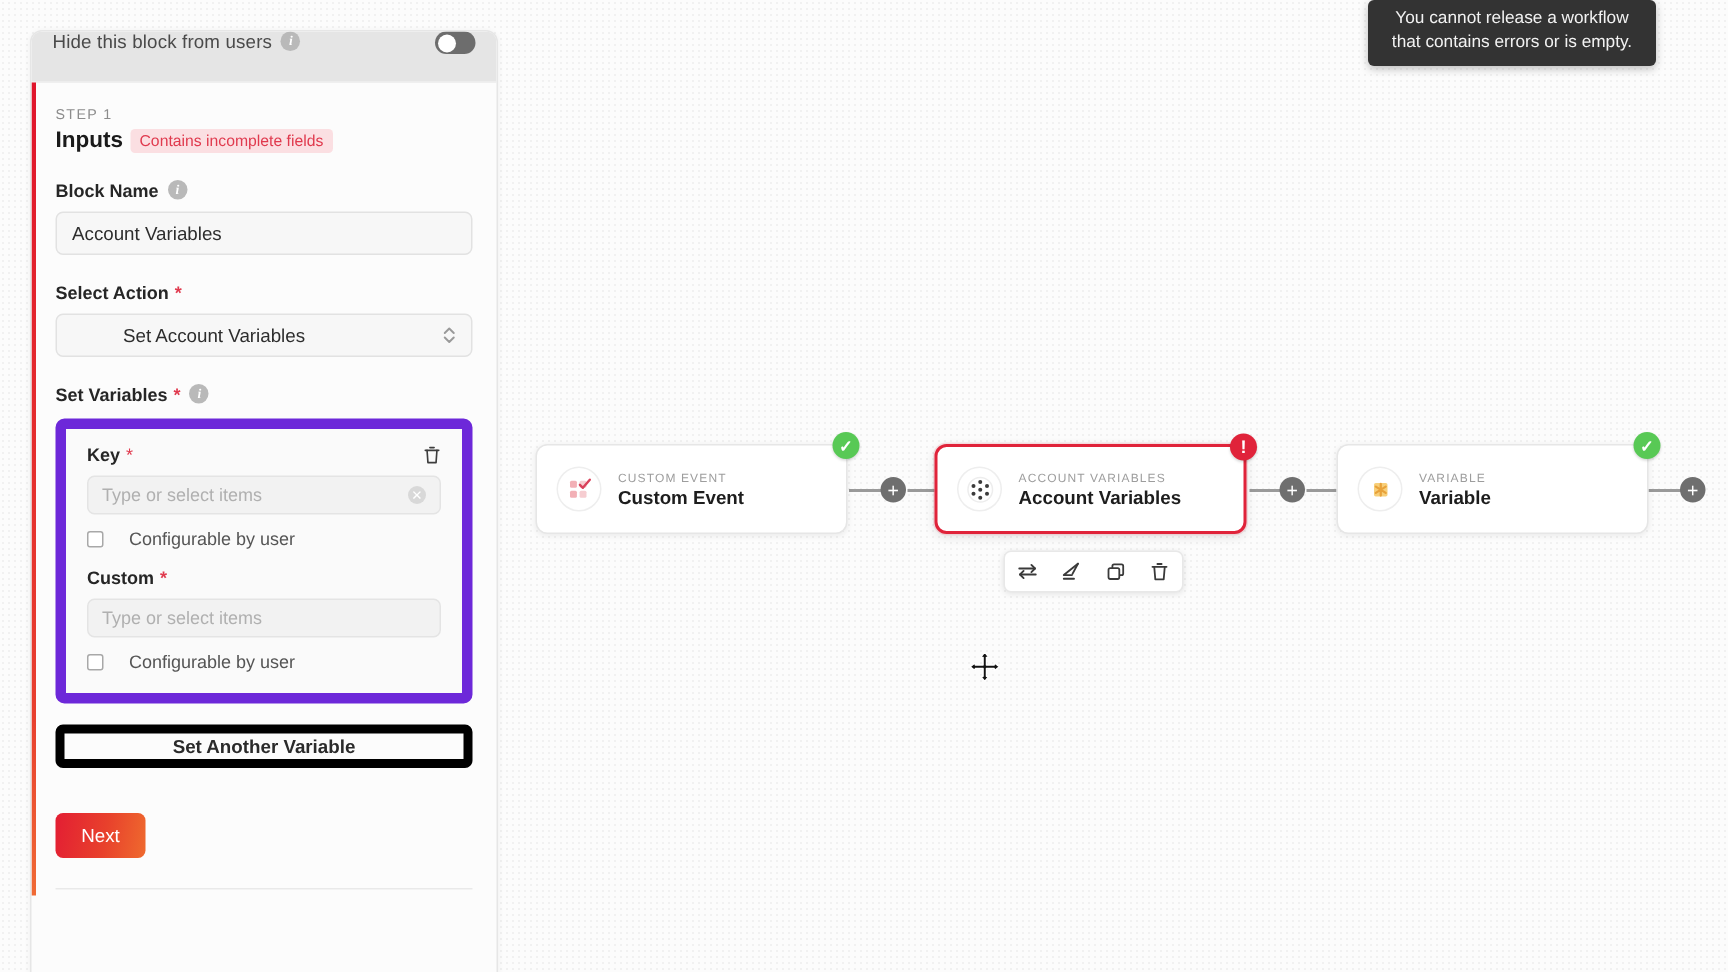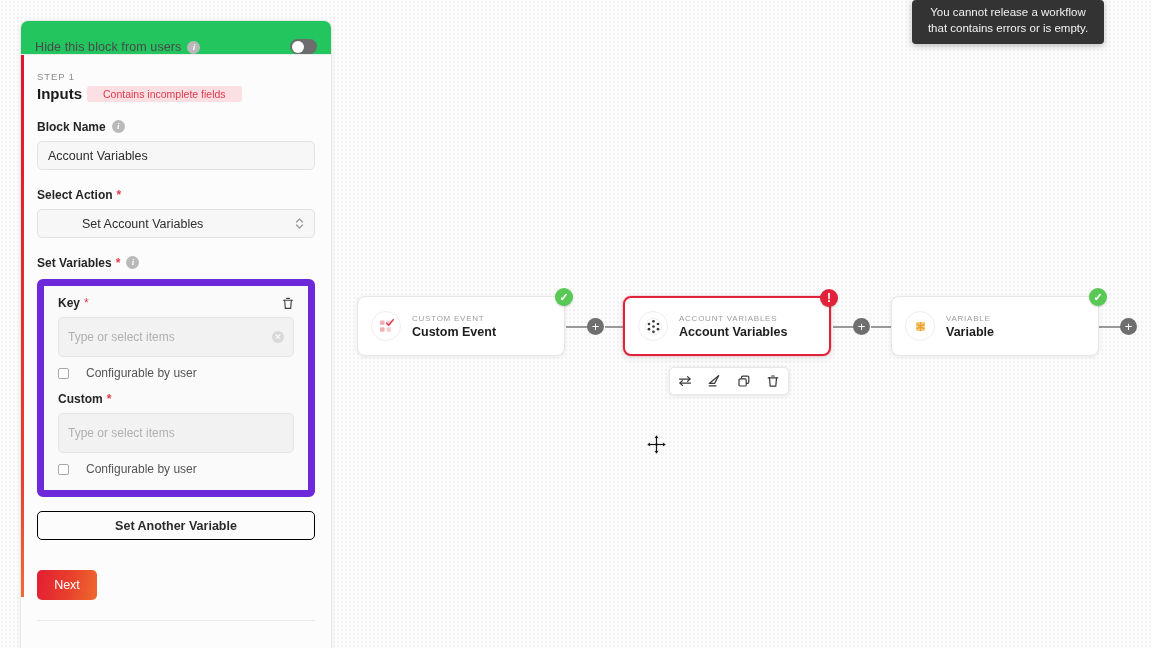--- a/index.html
+++ b/index.html
@@ -39,24 +39,24 @@
     background: #fcfcfc;
     border: 1px solid #e6e6e6;
     border-radius: 8px;
     box-shadow: 0 1px 4px rgba(0,0,0,0.06);
     overflow: hidden;
   }
 
   .panel-header {
     height: 34px;
     display: flex;
-    align-items: flex-end;
+    align-items: flex-start;
     padding: 0 14px;
     border-bottom: 1px solid #ededed;
-    background: #22c55e;
+    background: #e5e5e5;
   }
   .panel-header .ph-label {
     font-size: 12.5px;
     color: #4a4a4a;
     font-weight: 400;
     letter-spacing: .1px;
   }
 
   .info-dot {
     display: inline-flex;
@@ -121,21 +121,21 @@
   }
   .step-title {
     font-size: 15px;
     font-weight: bold;
     color: #1b1b1b;
   }
   .badge-warn {
     font-size: 10.5px;
     color: #e03a4e;
     background: #fbdfe2;
-    padding: 2px 16px;
+    padding: 2px 6px;
     border-radius: 3px;
     white-space: nowrap;
   }
 
   .field-label {
     font-size: 12px;
     font-weight: bold;
     color: #262626;
     display: flex;
     align-items: flex-start;
@@ -203,21 +203,21 @@
   .trash-btn {
     margin-left: auto;
     cursor: pointer;
     color: #3d3d3d;
     display: flex;
     align-items: center;
   }
 
   .sub-input {
     margin-top: 7px;
-    height: 40px;
+    height: 26px;
     border: 1px solid #e4e4e4;
     border-radius: 5px;
     background: #f2f2f2;
     display: flex;
     align-items: center;
     padding: 0 9px;
     font-size: 12px;
     color: #b0b0b0;
     cursor: text;
   }
@@ -245,21 +245,21 @@
     font-weight: bold;
     color: #262626;
     margin-top: 12px;
     display: flex;
     align-items: center;
   }
 
   .ghost-btn {
     margin-top: 14px;
     height: 29px;
-    border: 1px solid #000000;
+    border: 6px solid #000000;
     border-radius: 5px;
     background: #fcfcfc;
     display: flex;
     align-items: center;
     justify-content: center;
     font-size: 12.5px;
     font-weight: bold;
     color: #2b2b2b;
     cursor: pointer;
   }

